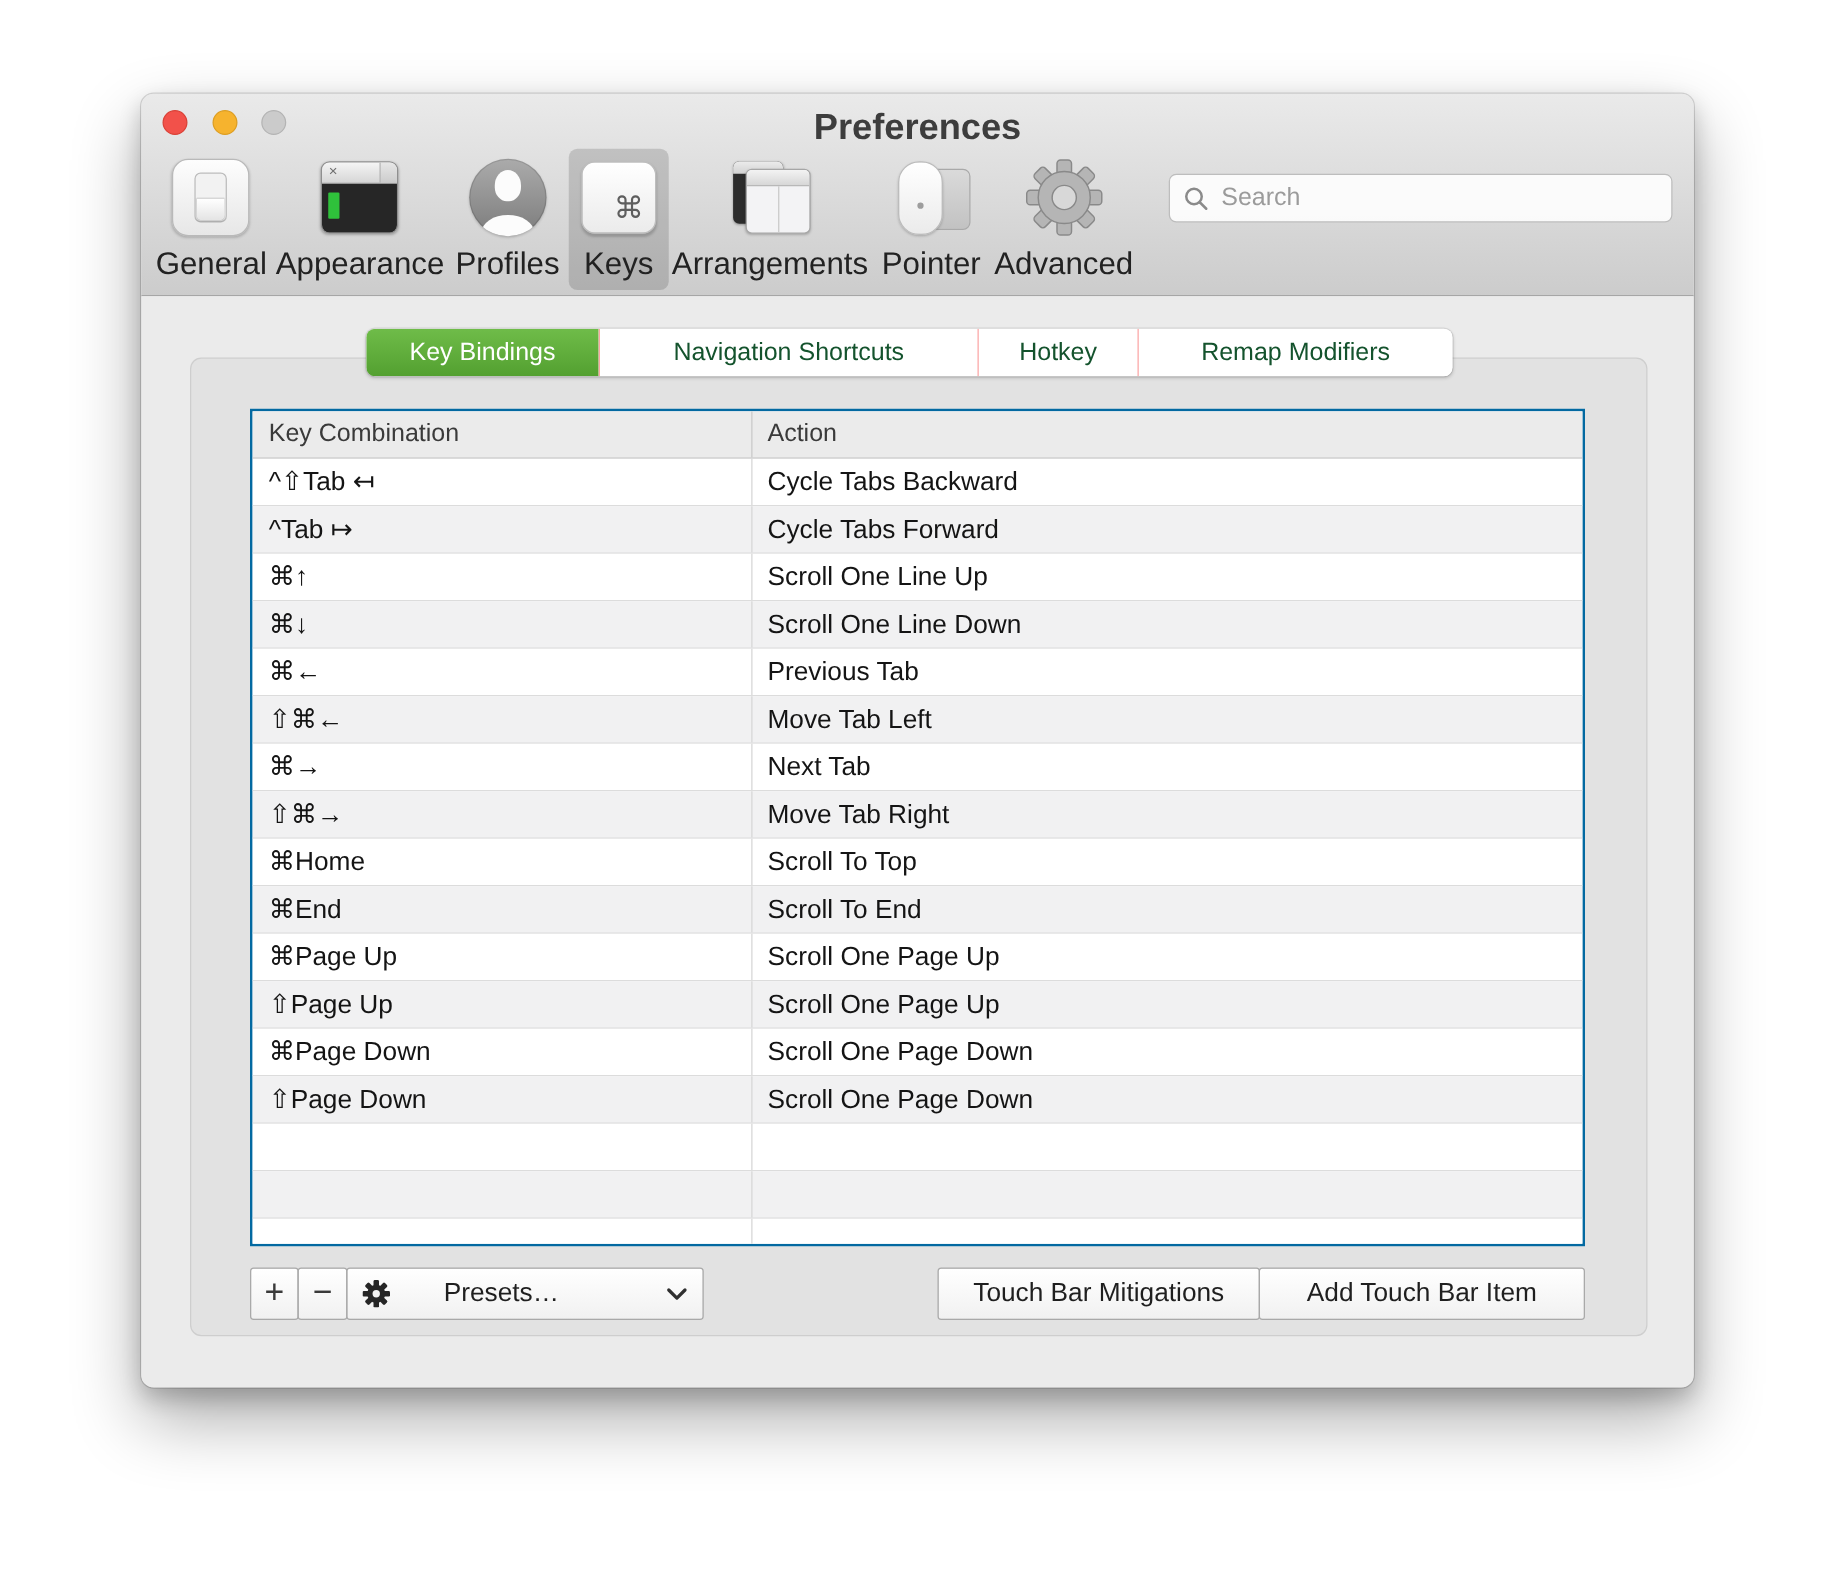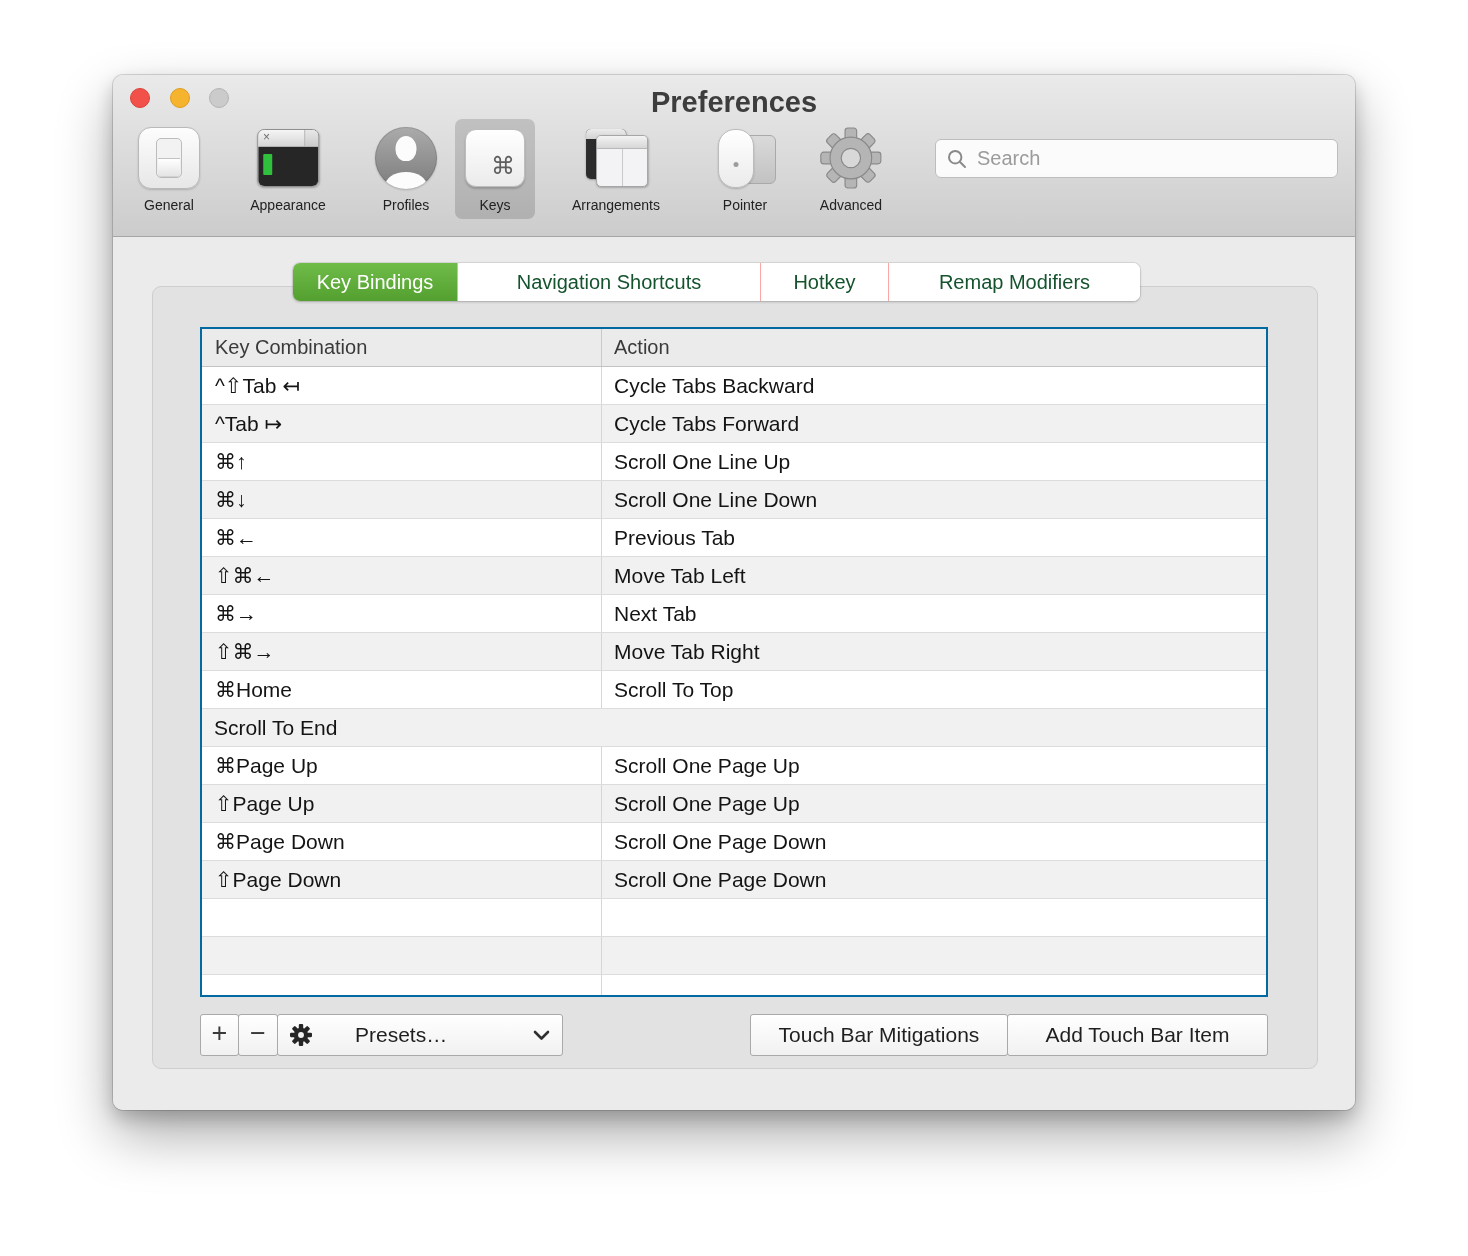--- a/index.html
+++ b/index.html
@@ -29,21 +29,21 @@
   .tl.gray{left:96px;background:#cbcbcb;border:1px solid #b4b4b4;}
 
   
   .tb-item{
     position:absolute;top:44px;transform:translateX(-50%);
     display:flex;flex-direction:column;align-items:center;
     padding:4px 10px 6px;border-radius:7px;
   }
   .tb-item.selected{background:rgba(0,0,0,0.145);}
   .tb-icon{height:70px;display:flex;align-items:center;justify-content:center;}
-  .tb-label{font-size:14px;color:#222;margin-top:4px;white-space:nowrap;}
+  .tb-label{font-size:25px;color:#222;margin-top:4px;white-space:nowrap;}
 
   
   .icon-general{width:60px;height:60px;border-radius:13px;background:linear-gradient(#fdfdfd,#e7e7e7);
     border:1px solid #b9b9b9;box-shadow:0 1px 2px rgba(0,0,0,.18);position:relative;}
   .icon-general .switch{position:absolute;left:50%;top:50%;transform:translate(-50%,-50%);
     width:24px;height:38px;border:1px solid #bcbcbc;border-radius:5px;background:#f2f2f2;}
   .icon-general .knob{position:absolute;left:1px;right:1px;bottom:1px;height:17px;
     background:linear-gradient(#ffffff,#e4e4e4);border-top:1px solid #c2c2c2;
     border-radius:0 0 4px 4px;box-shadow:0 1px 1px rgba(0,0,0,.15);}
 
@@ -112,21 +112,21 @@
   .panel{position:absolute;left:39px;top:49px;width:1166px;height:783px;box-sizing:border-box;
     background:#e2e2e2;border:1px solid #cecece;border-radius:9px;}
 
   
   .tabs{position:absolute;left:180px;top:26px;display:flex;border-radius:7px;overflow:hidden;
     background:#ffffff;box-shadow:0 0 0 1px rgba(0,0,0,0.07),0 1px 3px rgba(0,0,0,0.20);}
   .tab{height:38px;display:flex;align-items:center;justify-content:center;
     font-size:20px;color:#14532d;background:#fff;border-left:1px solid #fca5a5;box-sizing:border-box;}
   .tab:first-child{border-left:none;}
   .tab.selected{background:linear-gradient(#6fbc49,#53a030);color:#ffffff;}
-  .tab:nth-child(1){width:164px;}
+  .tab:nth-child(1){width:186px;}
   .tab:nth-child(2){width:303px;}
   .tab:nth-child(3){width:128px;}
   .tab:nth-child(4){width:252px;}
 
   
   .table{position:absolute;left:87px;top:90px;width:1068px;height:670px;box-sizing:border-box;
     border:2px solid #0369a1;background:#ffffff;overflow:hidden;}
   .thead{display:flex;height:38px;background:#ebebeb;border-bottom:1px solid #c3c3c3;box-sizing:border-box;}
   .thcell{display:flex;align-items:center;font-size:20px;color:#3a3a3a;box-sizing:border-box;}
   .thcell.key{width:400px;border-right:1px solid #c9c9c9;padding-left:13px;}
@@ -310,20 +310,21 @@
           </div>
           <div class="trow alt">
             <div class="tcell key">⇧⌘→</div>
             <div class="tcell action">Move Tab Right</div>
           </div>
           <div class="trow">
             <div class="tcell key">⌘Home</div>
             <div class="tcell action">Scroll To Top</div>
           </div>
           <div class="trow alt">
+            <div class="tcell key">⌘End</div>
             <div class="tcell action">Scroll To End</div>
           </div>
           <div class="trow">
             <div class="tcell key">⌘Page Up</div>
             <div class="tcell action">Scroll One Page Up</div>
           </div>
           <div class="trow alt">
             <div class="tcell key">⇧Page Up</div>
             <div class="tcell action">Scroll One Page Up</div>
           </div>

